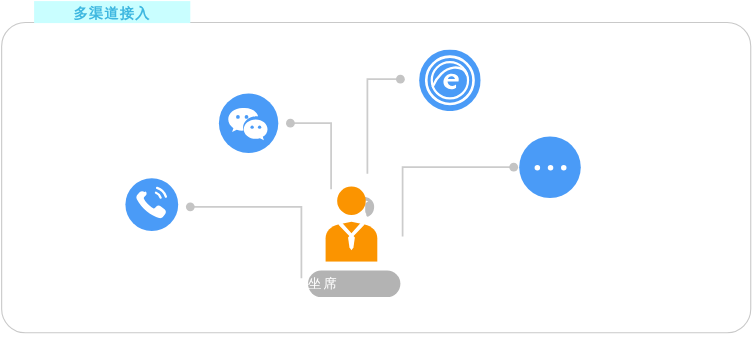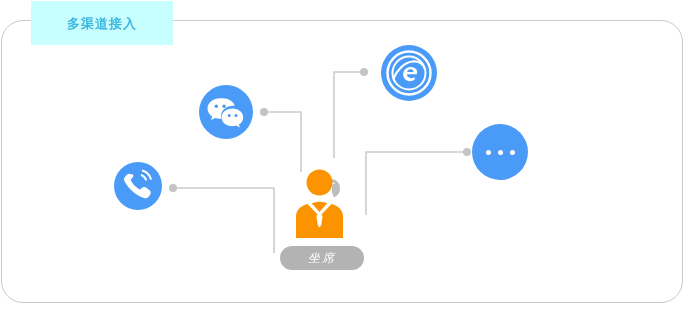--- a/index.html
+++ b/index.html
@@ -35,21 +35,21 @@
     box-sizing: border-box;
     background: #ffffff;
   }
 
   
   .section-label {
     position: absolute;
     left: 31px;
     top: 1px;
     width: 142px;
-    height: 44px;
+    height: 20px;
     background: #c9feff;
     display: flex;
     align-items: center;
     justify-content: center;
     z-index: 5;
   }
   .section-label .txt {
     color: #3eb7e0;
     font-size: 13px;
     font-weight: bold;
@@ -111,23 +111,21 @@
   #agent-badge {
     position: absolute;
     left: 280px;
     top: 246px;
     width: 84px;
     height: 24px;
     border-radius: 12px;
     background: #b3b3b3;
     display: flex;
     align-items: center;
-    justify-content: center;
     z-index: 4;
-    font-style: italic;
   }
   #agent-badge .txt {
     color: #ffffff;
     font-size: 12px;
     letter-spacing: 2px;
     line-height: 1;
   }
 </style>
 </head>
 <body>

